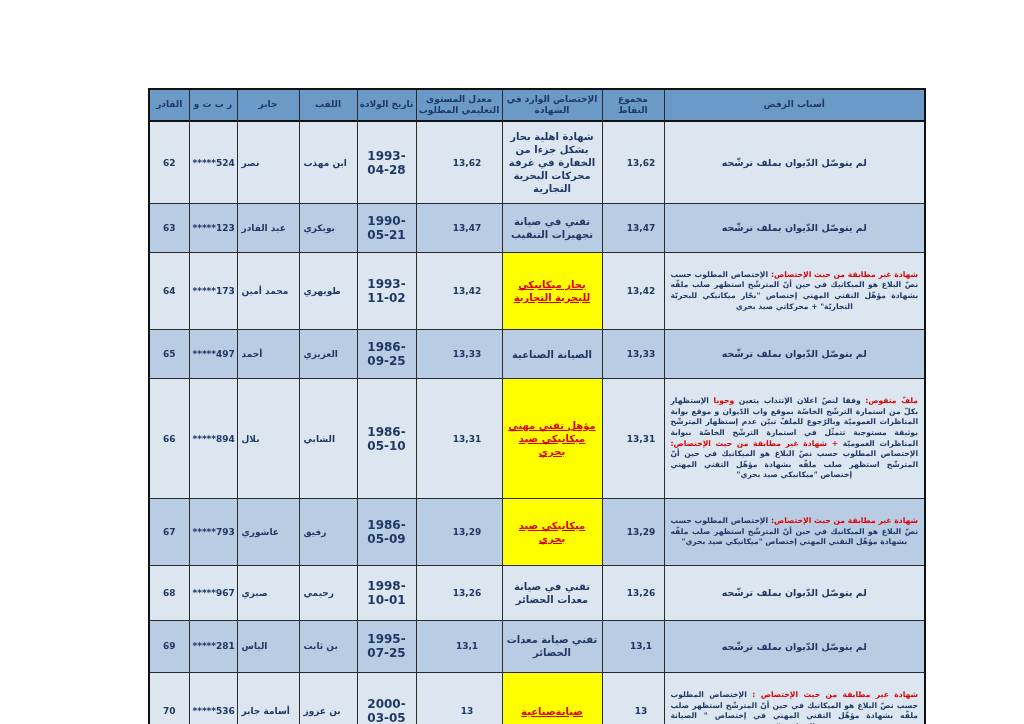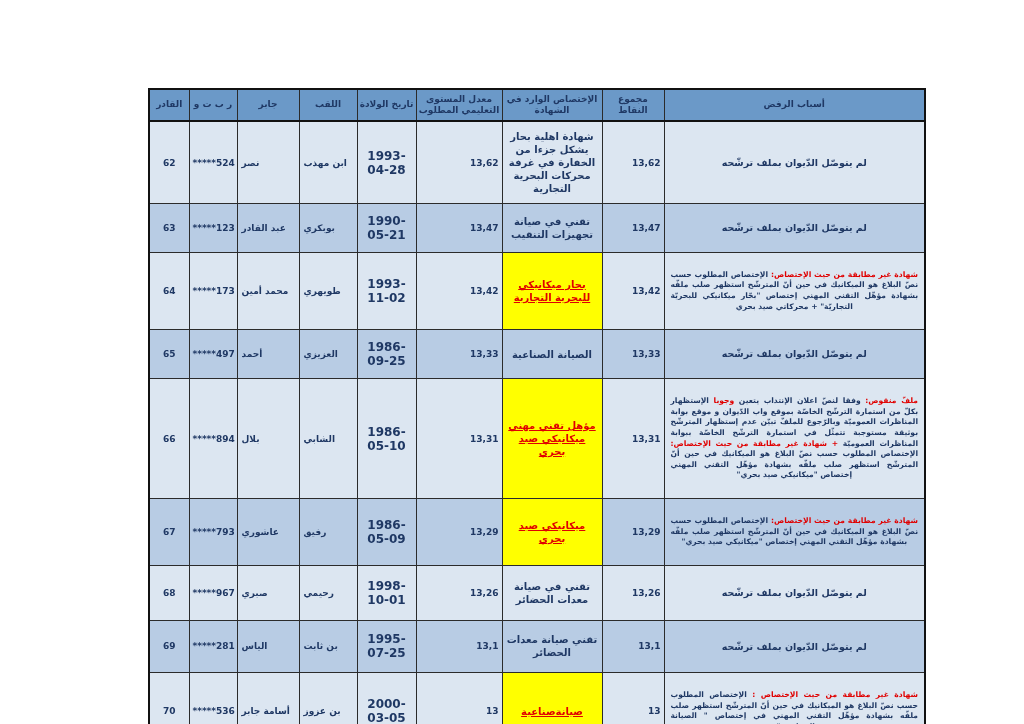--- a/index.html
+++ b/index.html
@@ -34,21 +34,21 @@
   tbody tr:nth-child(5){height:86px;}
   tbody tr:nth-child(6){height:54px;}
   tbody tr:nth-child(7){height:55px;}
   tbody tr:nth-child(8){height:52px;}
   tbody tr:nth-child(9){height:56px;}
   
   td.c-rank{text-align:center;padding-left:3px;}
   td.c-id{direction:ltr;}
   td.c-name{text-align:left;padding-left:4px;margin-top:34px;}
   td.c-date{text-align:center;direction:ltr;font-size:12px;}
-  td.c-num{text-align:right;direction:ltr;padding-left:19px;}
+  td.c-num{text-align:center;direction:ltr;padding-left:19px;}
   td.c-spec{text-align:center;font-size:10px;line-height:1.3;padding:8px 3px;}
   td.c-spec.hl{background:var(--hl-bg)!important;color:var(--red);text-decoration:underline;}
   td.c-rej{text-align:center;line-height:1.45;padding:17px 6px;}
   td.c-rej.simple{font-size:9.5px;}
   td.c-rej.detailed{font-size:7.6px;text-align:justify;text-align-last:center;line-height:1.4;}
   .seg-red{color:var(--red);font-weight:bold;}
   .seg-navy{color:var(--navy);}
 </style>
 </head>
 <body>

